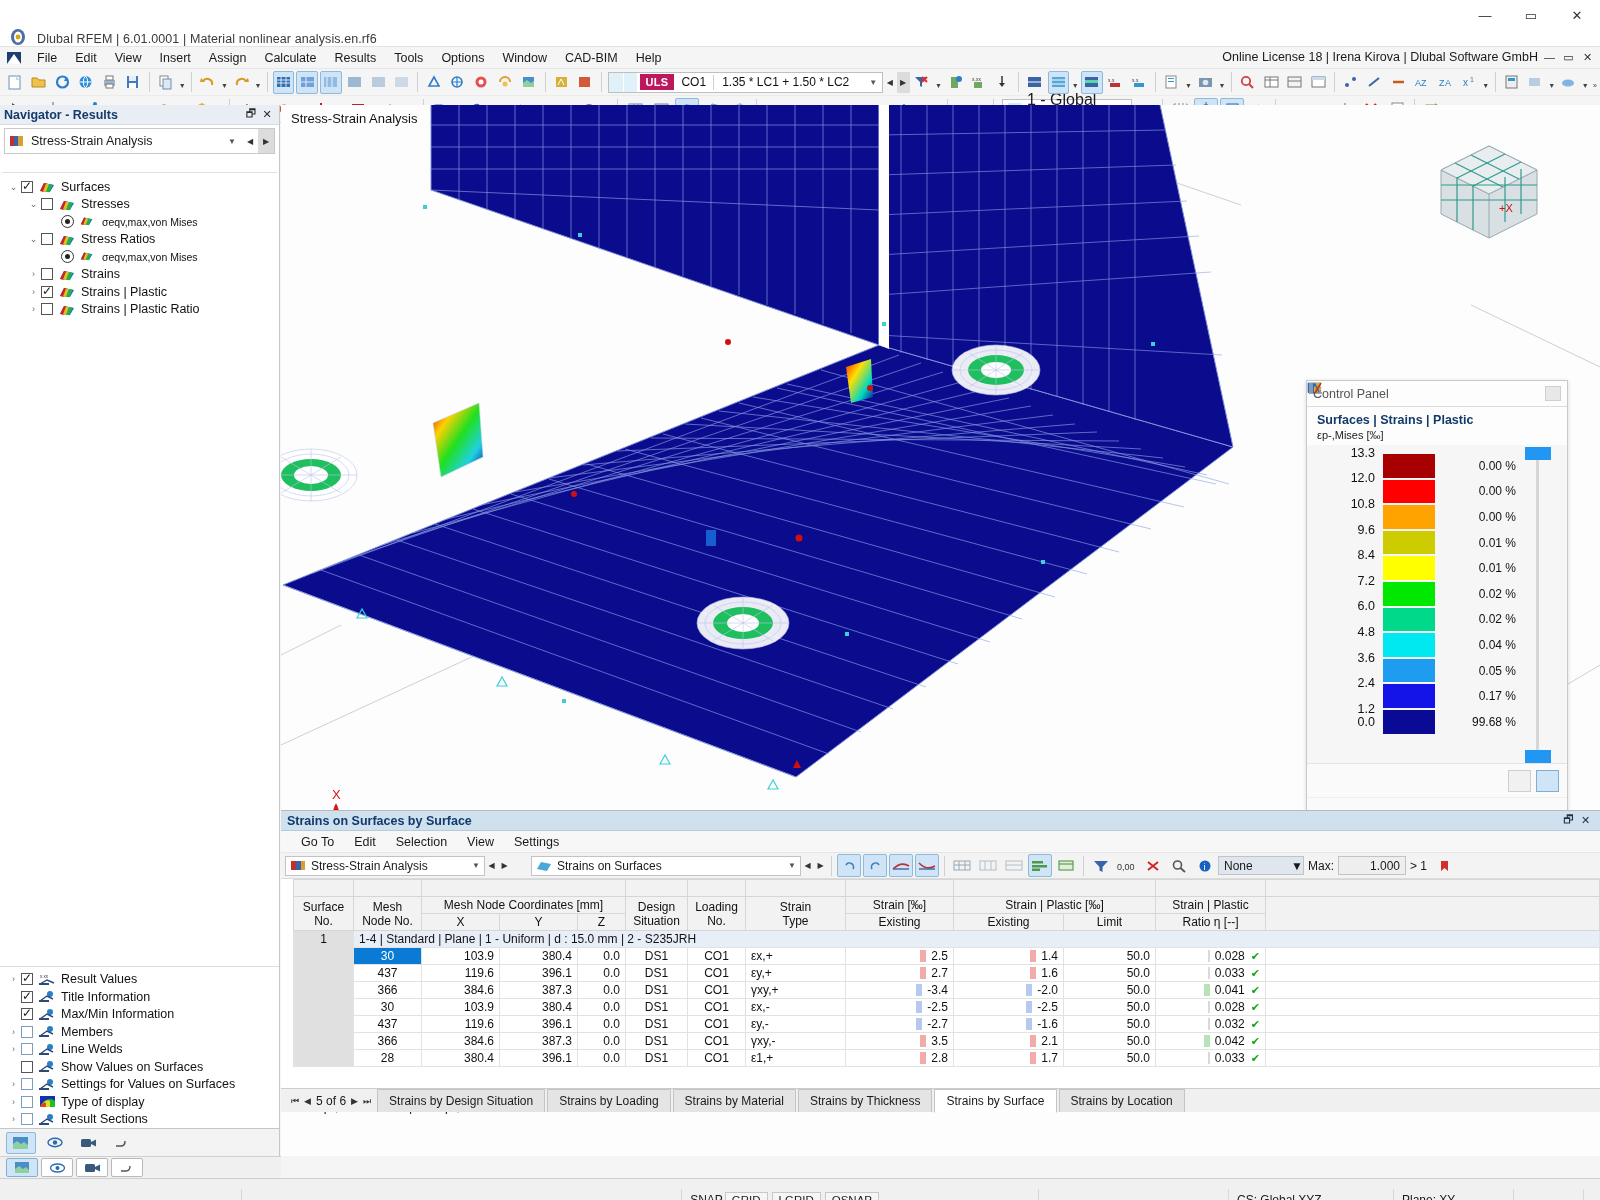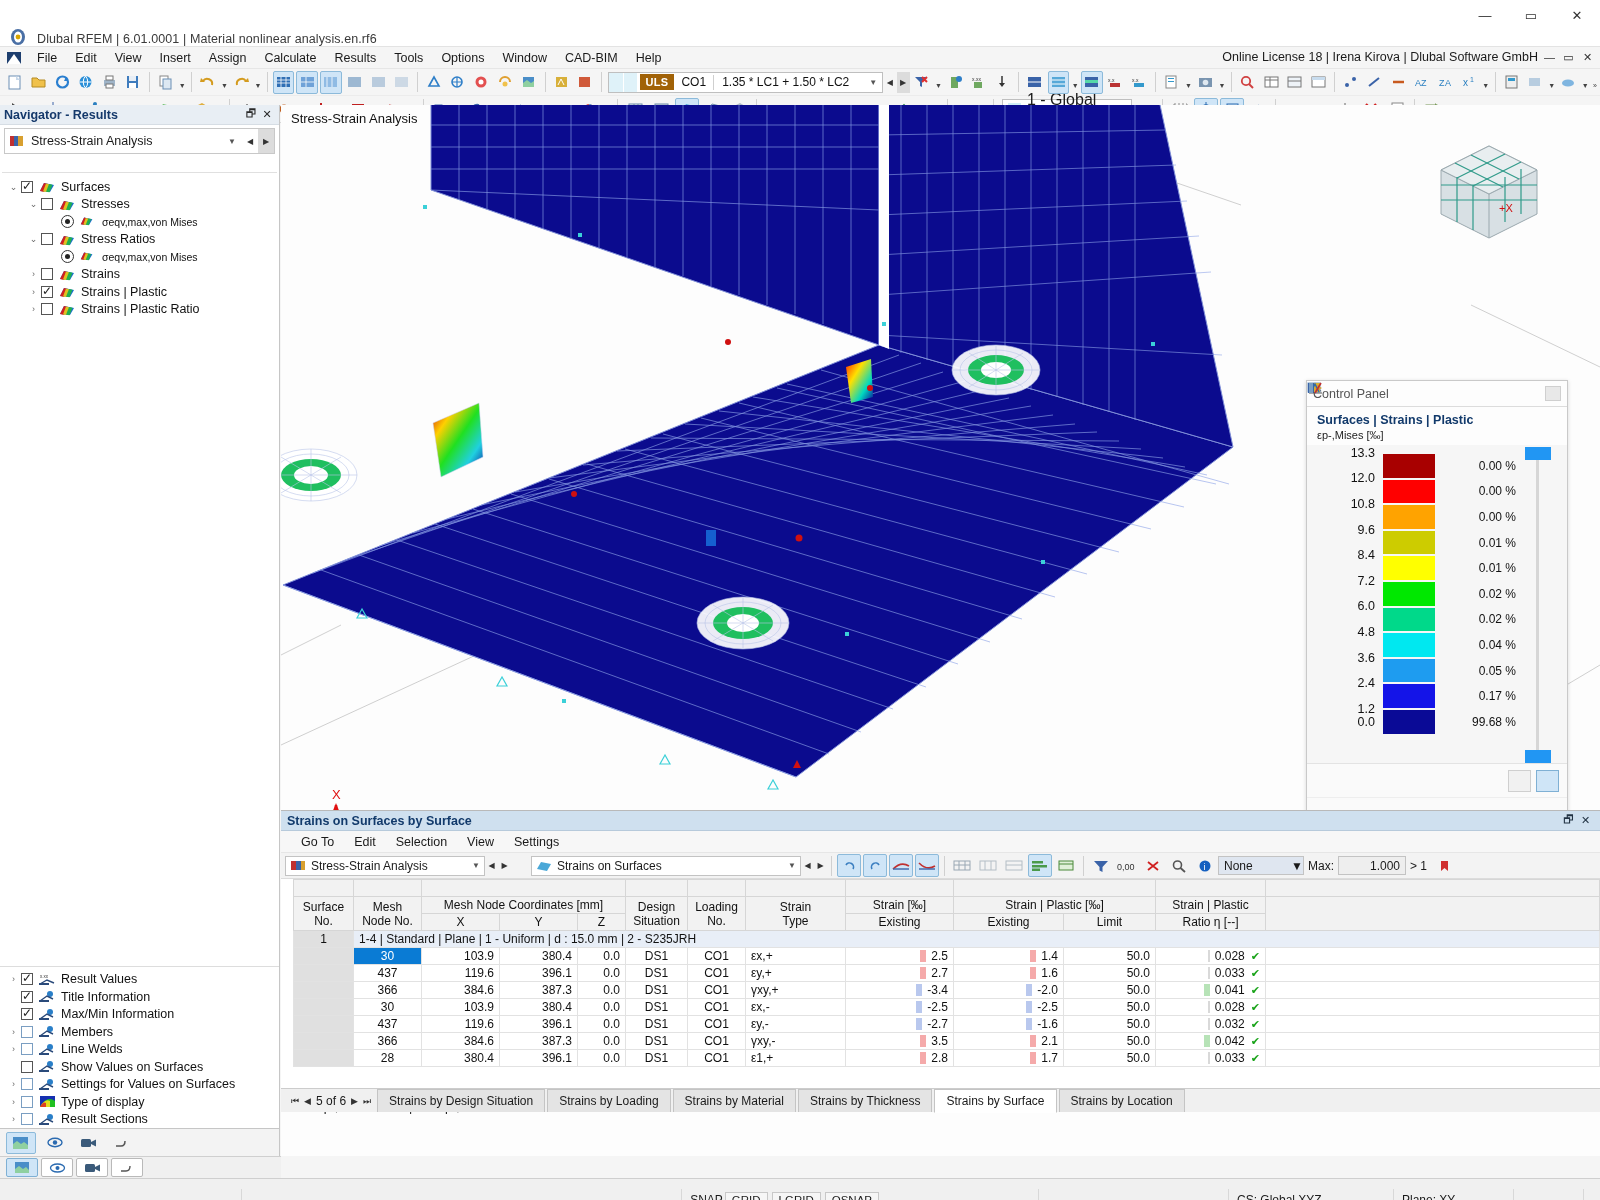--- a/index.html
+++ b/index.html
@@ -41,21 +41,21 @@
   .tbtn.active { background:#cfe5f7; border:1px solid #8cbada; }
   .tsep { width:1px; height:20px; background:#d0d0d0; margin:0 4px; }
   .tdrop { width:11px; height:23px; display:flex; align-items:flex-end; justify-content:center;
            font-size:7px; color:#444; padding-bottom:5px; }
 
   
   .ulsbox { display:flex; align-items:center; height:21px; border:1px solid #bfbfbf;
             background:#fff; margin-left:2px; }
   .uls-sw { width:14px; height:19px; background:#dff2f9; }
   .uls-sw2 { width:14px; height:19px; background:#dff2f9; border-left:1px solid #fff;}
-  .uls-tag { background:#a16207; color:#fff; font-size:11px; font-weight:bold; padding:2px 6px;
+  .uls-tag { background:#be185d; color:#fff; font-size:11px; font-weight:bold; padding:2px 6px;
              margin:0 0 0 3px; letter-spacing:.3px; }
   .uls-co { font-size:12px; padding:0 7px; color:#111; }
   .uls-div { width:1px; height:15px; background:#cfcfcf; }
   .uls-expr { font-size:12px; padding:0 8px; color:#111; width:150px; }
   .uls-caret { width:18px; text-align:center; font-size:8px; color:#555; }
   .arrbtn { width:15px; height:21px; display:flex; align-items:center; justify-content:center;
             font-size:8px; color:#333; }
   .arrbtn.gray { background:#dcdcdc; }
 
   .csbox { display:flex; align-items:center; height:21px; border:1px solid #bfbfbf;

